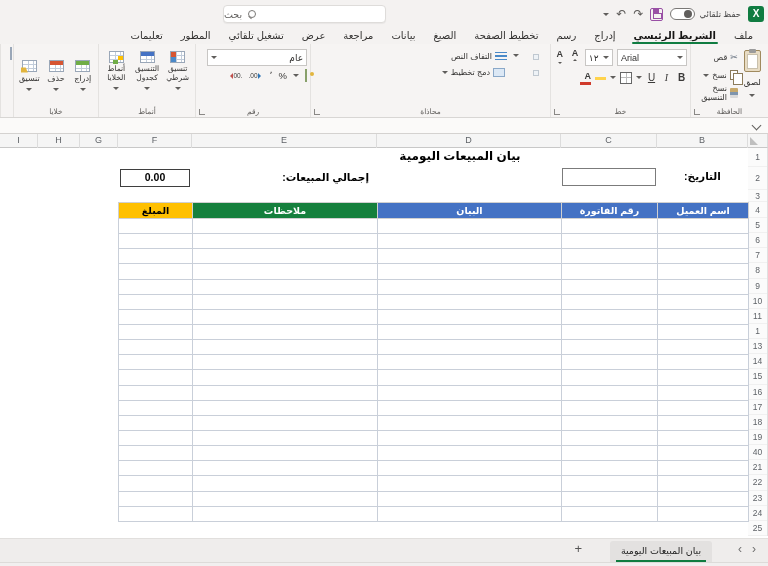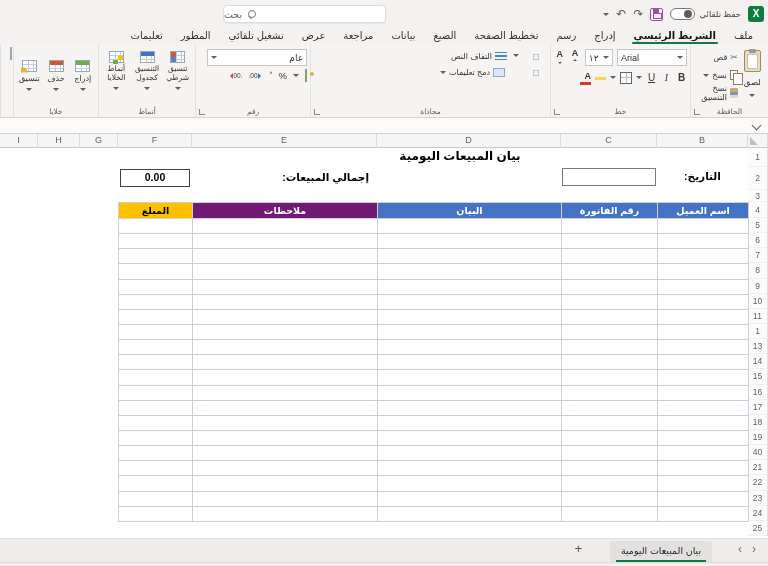--- a/index.html
+++ b/index.html
@@ -231,21 +231,21 @@
           </span>
         </div>
         <div class="frow">
           <span class="albtn"><span class="al"></span></span>
           <span class="albtn selbox"><span class="al"></span></span>
           <span class="albtn"><span class="al"></span></span>
           <span class="albtn"><span class="al" style="width:9px"></span></span>
           <span class="albtn"><span class="al" style="width:9px"></span></span>
           <span class="mergebtn">
             <span class="merge-ic"></span>
-            <span>دمج تعليمات</span>
+            <span>دمج تخطيط</span>
             <span class="caret-css"></span>
           </span>
         </div>
       </div>
       <div class="glab">محاذاة</div>
       <span class="launcher"></span>
     </div>
 
     <div class="rgroup" style="width:115px">
       <div class="fg-rows">
@@ -375,21 +375,21 @@
         <colgroup>
           <col style="width: 74px;">
           <col style="width: 185px;">
           <col style="width: 184px;">
           <col style="width: 96px;">
           <col style="width: 91px;">
         </colgroup>
         <thead>
           <tr>
             <th style="background: rgb(255, 192, 0); color: rgb(0, 0, 0);">المبلغ</th>
-            <th style="background: #701a75; color: rgb(255, 255, 255);">ملاحظات</th>
+            <th style="background: #15803d; color: rgb(255, 255, 255);">ملاحظات</th>
             <th style="background: rgb(68, 114, 196); color: rgb(255, 255, 255);">البيان</th>
             <th style="background: rgb(68, 114, 196); color: rgb(255, 255, 255);">رقم الفاتورة</th>
             <th style="background: rgb(68, 114, 196); color: rgb(255, 255, 255);">اسم العميل</th>
           </tr>
         </thead>
         <tbody>
           <tr class="trow">
             <td></td>
             <td></td>
             <td></td>

